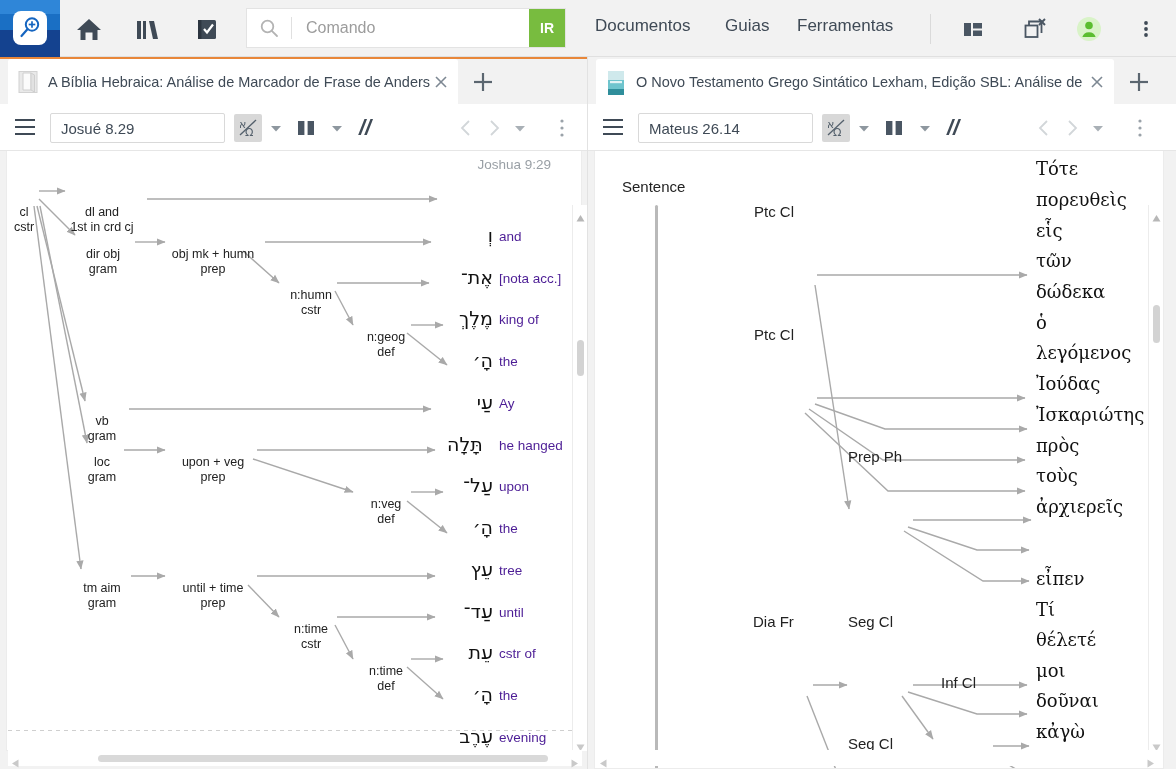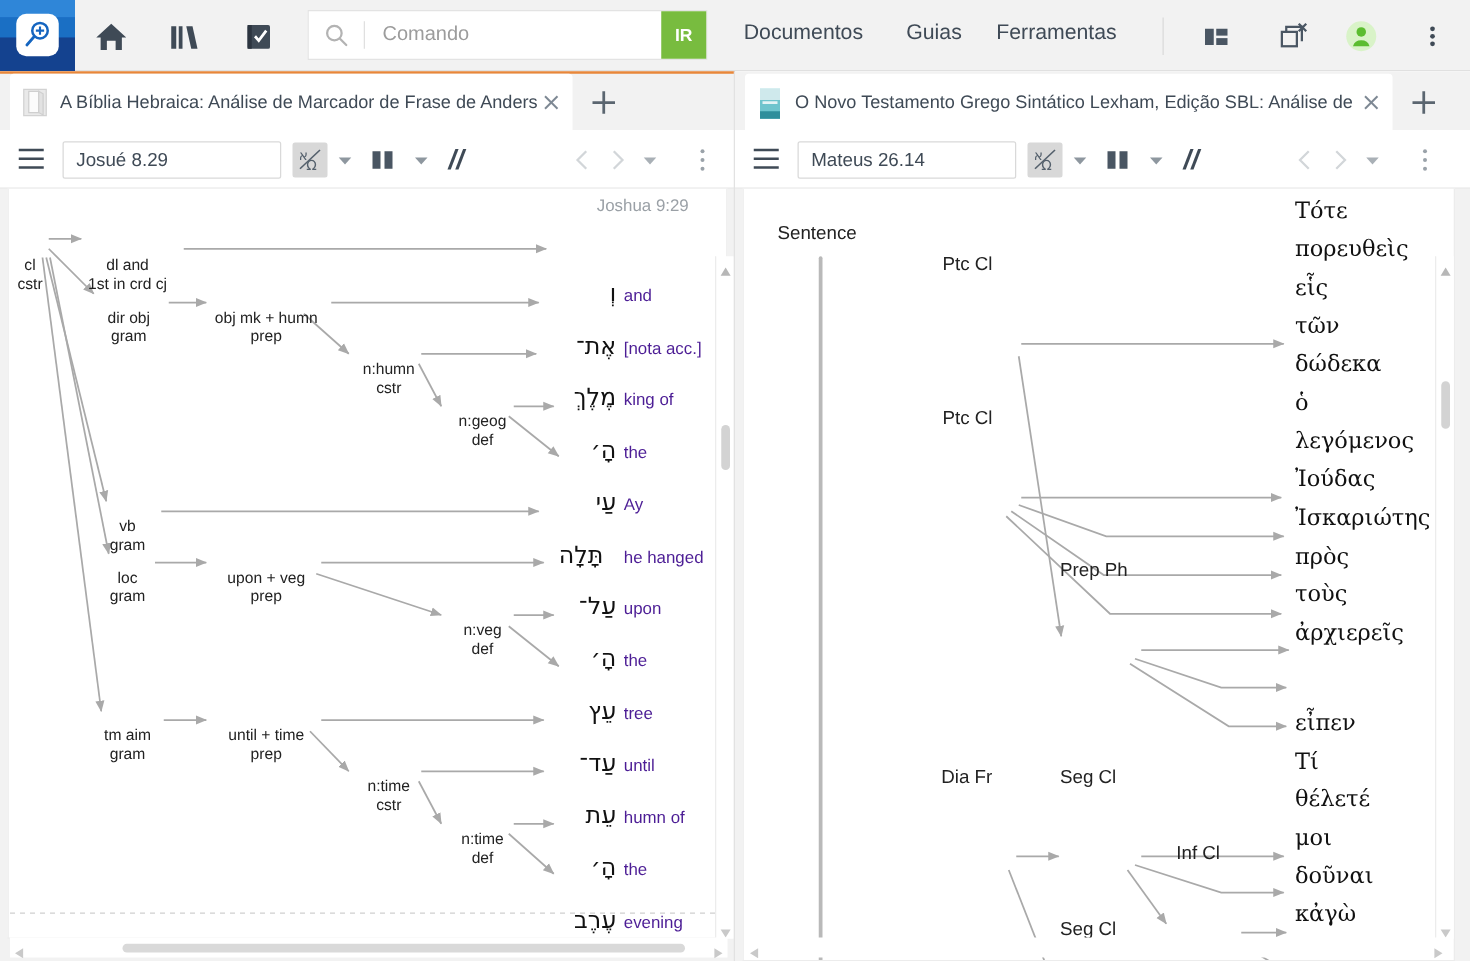--- a/index.html
+++ b/index.html
@@ -445,21 +445,21 @@
         <div class="gloss" style="left: 492px; top: 287px;">he hanged</div>
         <div class="heb" style="left: 440px; top: 323px; width: 46px; text-align: right;">עַל־</div>
         <div class="gloss" style="left: 492px; top: 328px;">upon</div>
         <div class="heb" style="left: 440px; top: 365px; width: 46px; text-align: right;">הָ׳</div>
         <div class="gloss" style="left: 492px; top: 370px;">the</div>
         <div class="heb" style="left: 440px; top: 407px; width: 46px; text-align: right;">עֵץ</div>
         <div class="gloss" style="left: 492px; top: 412px;">tree</div>
         <div class="heb" style="left: 440px; top: 449px; width: 46px; text-align: right;">עַד־</div>
         <div class="gloss" style="left: 492px; top: 454px;">until</div>
         <div class="heb" style="left: 440px; top: 490px; width: 46px; text-align: right;">עֵת</div>
-        <div class="gloss" style="left: 492px; top: 495px;">humn of</div>
+        <div class="gloss" style="left: 492px; top: 495px;">cstr of</div>
         <div class="heb" style="left: 440px; top: 532px; width: 46px; text-align: right;">הָ׳</div>
         <div class="gloss" style="left: 492px; top: 537px;">the</div>
         <div class="heb" style="left: 440px; top: 574px; width: 46px; text-align: right;">עֶרֶב</div>
         <div class="gloss" style="left: 492px; top: 579px;">evening</div>
       </div>
   </div>
 
   <div class="vscroll" style="left:572px; top:148px; height:546px;">
     <span class="arrow" style="top:4px;">
       <svg width="9" height="9" viewBox="0 0 9 9">

